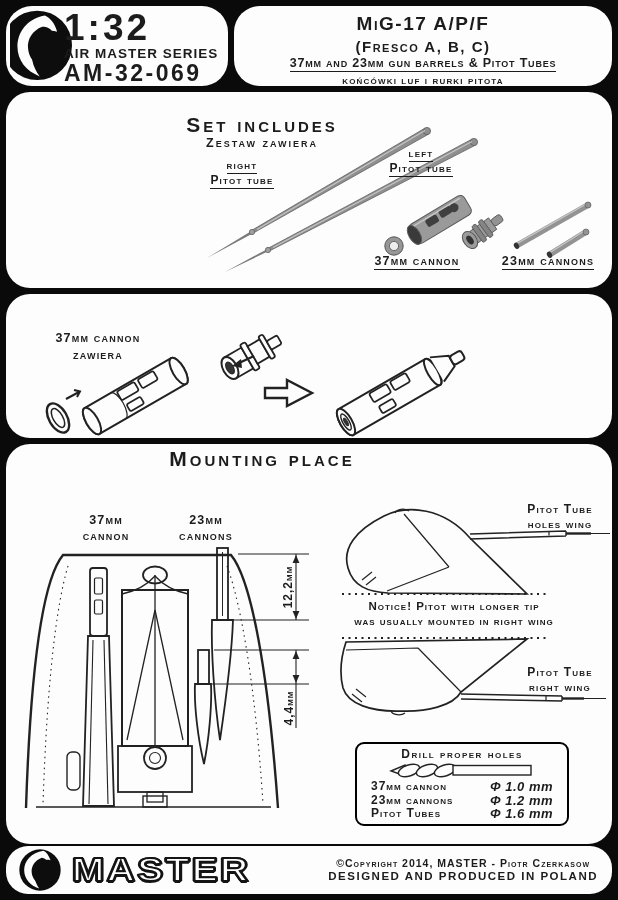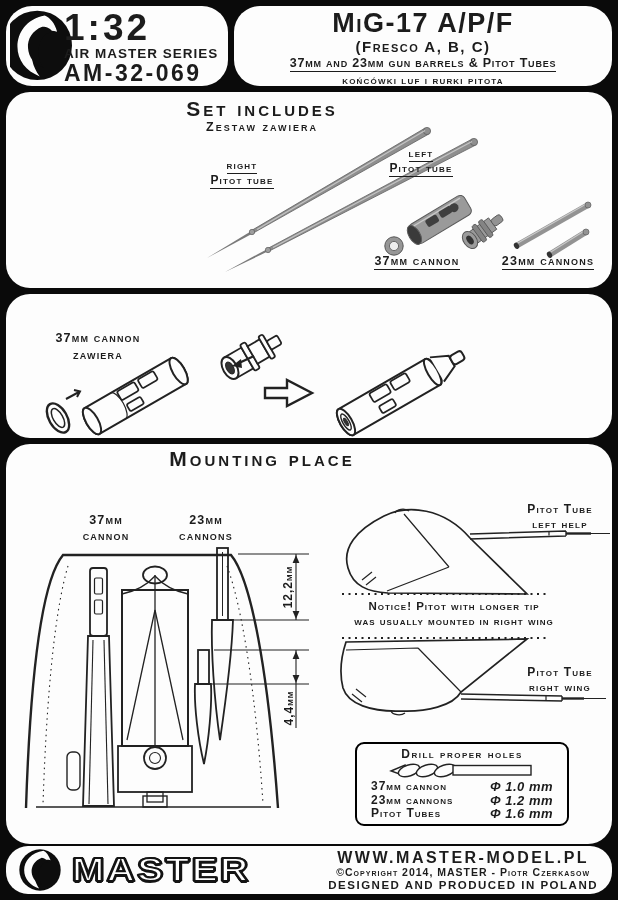--- a/index.html
+++ b/index.html
@@ -14,32 +14,32 @@
   .ul { border-bottom:1.6px solid #1c1c1c; padding-bottom:1px; }
   .center { text-align:center; }
 
   
   .hdr-left  { left:6px;  top:6px; width:222px; height:80px; border-radius:26px; }
   .hdr-right { left:234px; top:6px; width:378px; height:80px; border-radius:26px; }
   .hdr-left .scale  { font-size:37px; font-weight:800; letter-spacing:3px; line-height:36px; margin-top:4px; }
   .hdr-left .series { font-size:13.5px; letter-spacing:1px; line-height:16px; font-weight:700; }
   .hdr-left .code   { font-size:23px; font-weight:800; letter-spacing:2.5px; line-height:23px; }
   .hdr-left .txt { position:absolute; left:58px; top:0; width:162px; height:100%; text-align:left; }
-  .hdr-right .t1 { font-size:27px; letter-spacing:1.5px; line-height:29px; margin-top:3px; }
+  .hdr-right .t1 { font-size:19px; letter-spacing:1.5px; line-height:29px; margin-top:3px; }
   .hdr-right .t2 { font-size:15px; letter-spacing:1.5px; line-height:17px; }
   .hdr-right .t3 { font-size:12.5px; letter-spacing:.8px; line-height:16px; }
   .hdr-right .t4 { font-size:11px; letter-spacing:1.2px; font-weight:600; line-height:14px; margin-top:2px; }
 
   
   .panel { border-radius:24px; }
   .p-set   { left:6px; top:92px;  width:606px; height:196px; }
   .p-instr { left:6px; top:294px; width:606px; height:144px; }
   .p-mount { left:6px; top:444px; width:606px; height:400px; }
 
-  .sec-head { position:absolute; left:0; top:6px; width:512px; text-align:center; }
+  .sec-head { position:absolute; left:0; top:22px; width:512px; text-align:center; }
   .sec-title { font-size:21px; letter-spacing:3px; line-height:22px; }
   .sec-sub   { font-size:12.5px; letter-spacing:2px; line-height:14px; }
 
   .plabel { position:absolute; text-align:center; font-size:12px; letter-spacing:1.2px; line-height:15px; }
   .plabel.big { font-size:12.5px; }
 
   .credit {
     position:absolute; left:8px; top:56px; width:172px; height:88px;
     border:2.5px solid #1c1c1c; border-radius:9px; background:#fdfdfd;
     font-size:16px; line-height:21.5px; text-align:center; padding-top:3px;
@@ -318,21 +318,21 @@
           <line x1="578" y1="254.5" x2="600" y2="254.5" stroke-width="1"></line>
           <line x1="540" y1="251.5" x2="540" y2="256.5" stroke-width="1.2"></line>
         </g>
       </g>
     </svg>
 
     <div class="dim tech" style="left:248px; top:135px;">12,2mm</div>
     <div class="dim tech" style="left:249px; top:256px;">4,4mm</div>
 
     <div class="wing-label tech" style="left:498px; top:58px;">
-      <span>Pitot Tube</span><br><span>left help</span>
+      <span>Pitot Tube</span><br><span>holes wing</span>
     </div>
     <div class="wing-label tech" style="left:498px; top:221px;">
       <span>Pitot Tube</span><br><span>right wing</span>
     </div>
 
     <div class="notice tech">
       <span>Notice! Pitot with longer tip</span><br><span>was usually mounted in right wing</span>
     </div>
 
     <div class="drillbox tech">
@@ -362,19 +362,18 @@
   </section>
 
   <footer class="abs box footer">
     <svg width="44" height="44" viewBox="0 0 100 100" style="margin-left:12px;">
       <circle cx="50" cy="50" r="47" fill="#0d0d0d"></circle>
       <path fill="#fdfdfd" d="M58,6 C30,10 14,30 14,50 C14,70 28,86 48,92 C38,78 35,62 40,48 C46,31 60,24 74,28 C70,16 64,9 58,6 Z"></path>
       <path fill="#0d0d0d" d="M54,22 C38,28 30,42 31,55 C32,69 42,80 54,84 C47,73 45,60 49,49 C53,37 60,31 69,33 C66,26 60,23 54,22 Z"></path>
     </svg>
     <div class="brand">MASTER</div>
     <div class="f-right">
-      <div class="f-url tech">WWW.MASTER-MODEL.PL</div>
       <div class="f-copy tech">©Copyright 2014, MASTER - Piotr Czerkasow</div>
       <div class="f-made tech">DESIGNED AND PRODUCED IN POLAND</div>
     </div>
   </footer>
 
 </div>
 
 </body></html>

